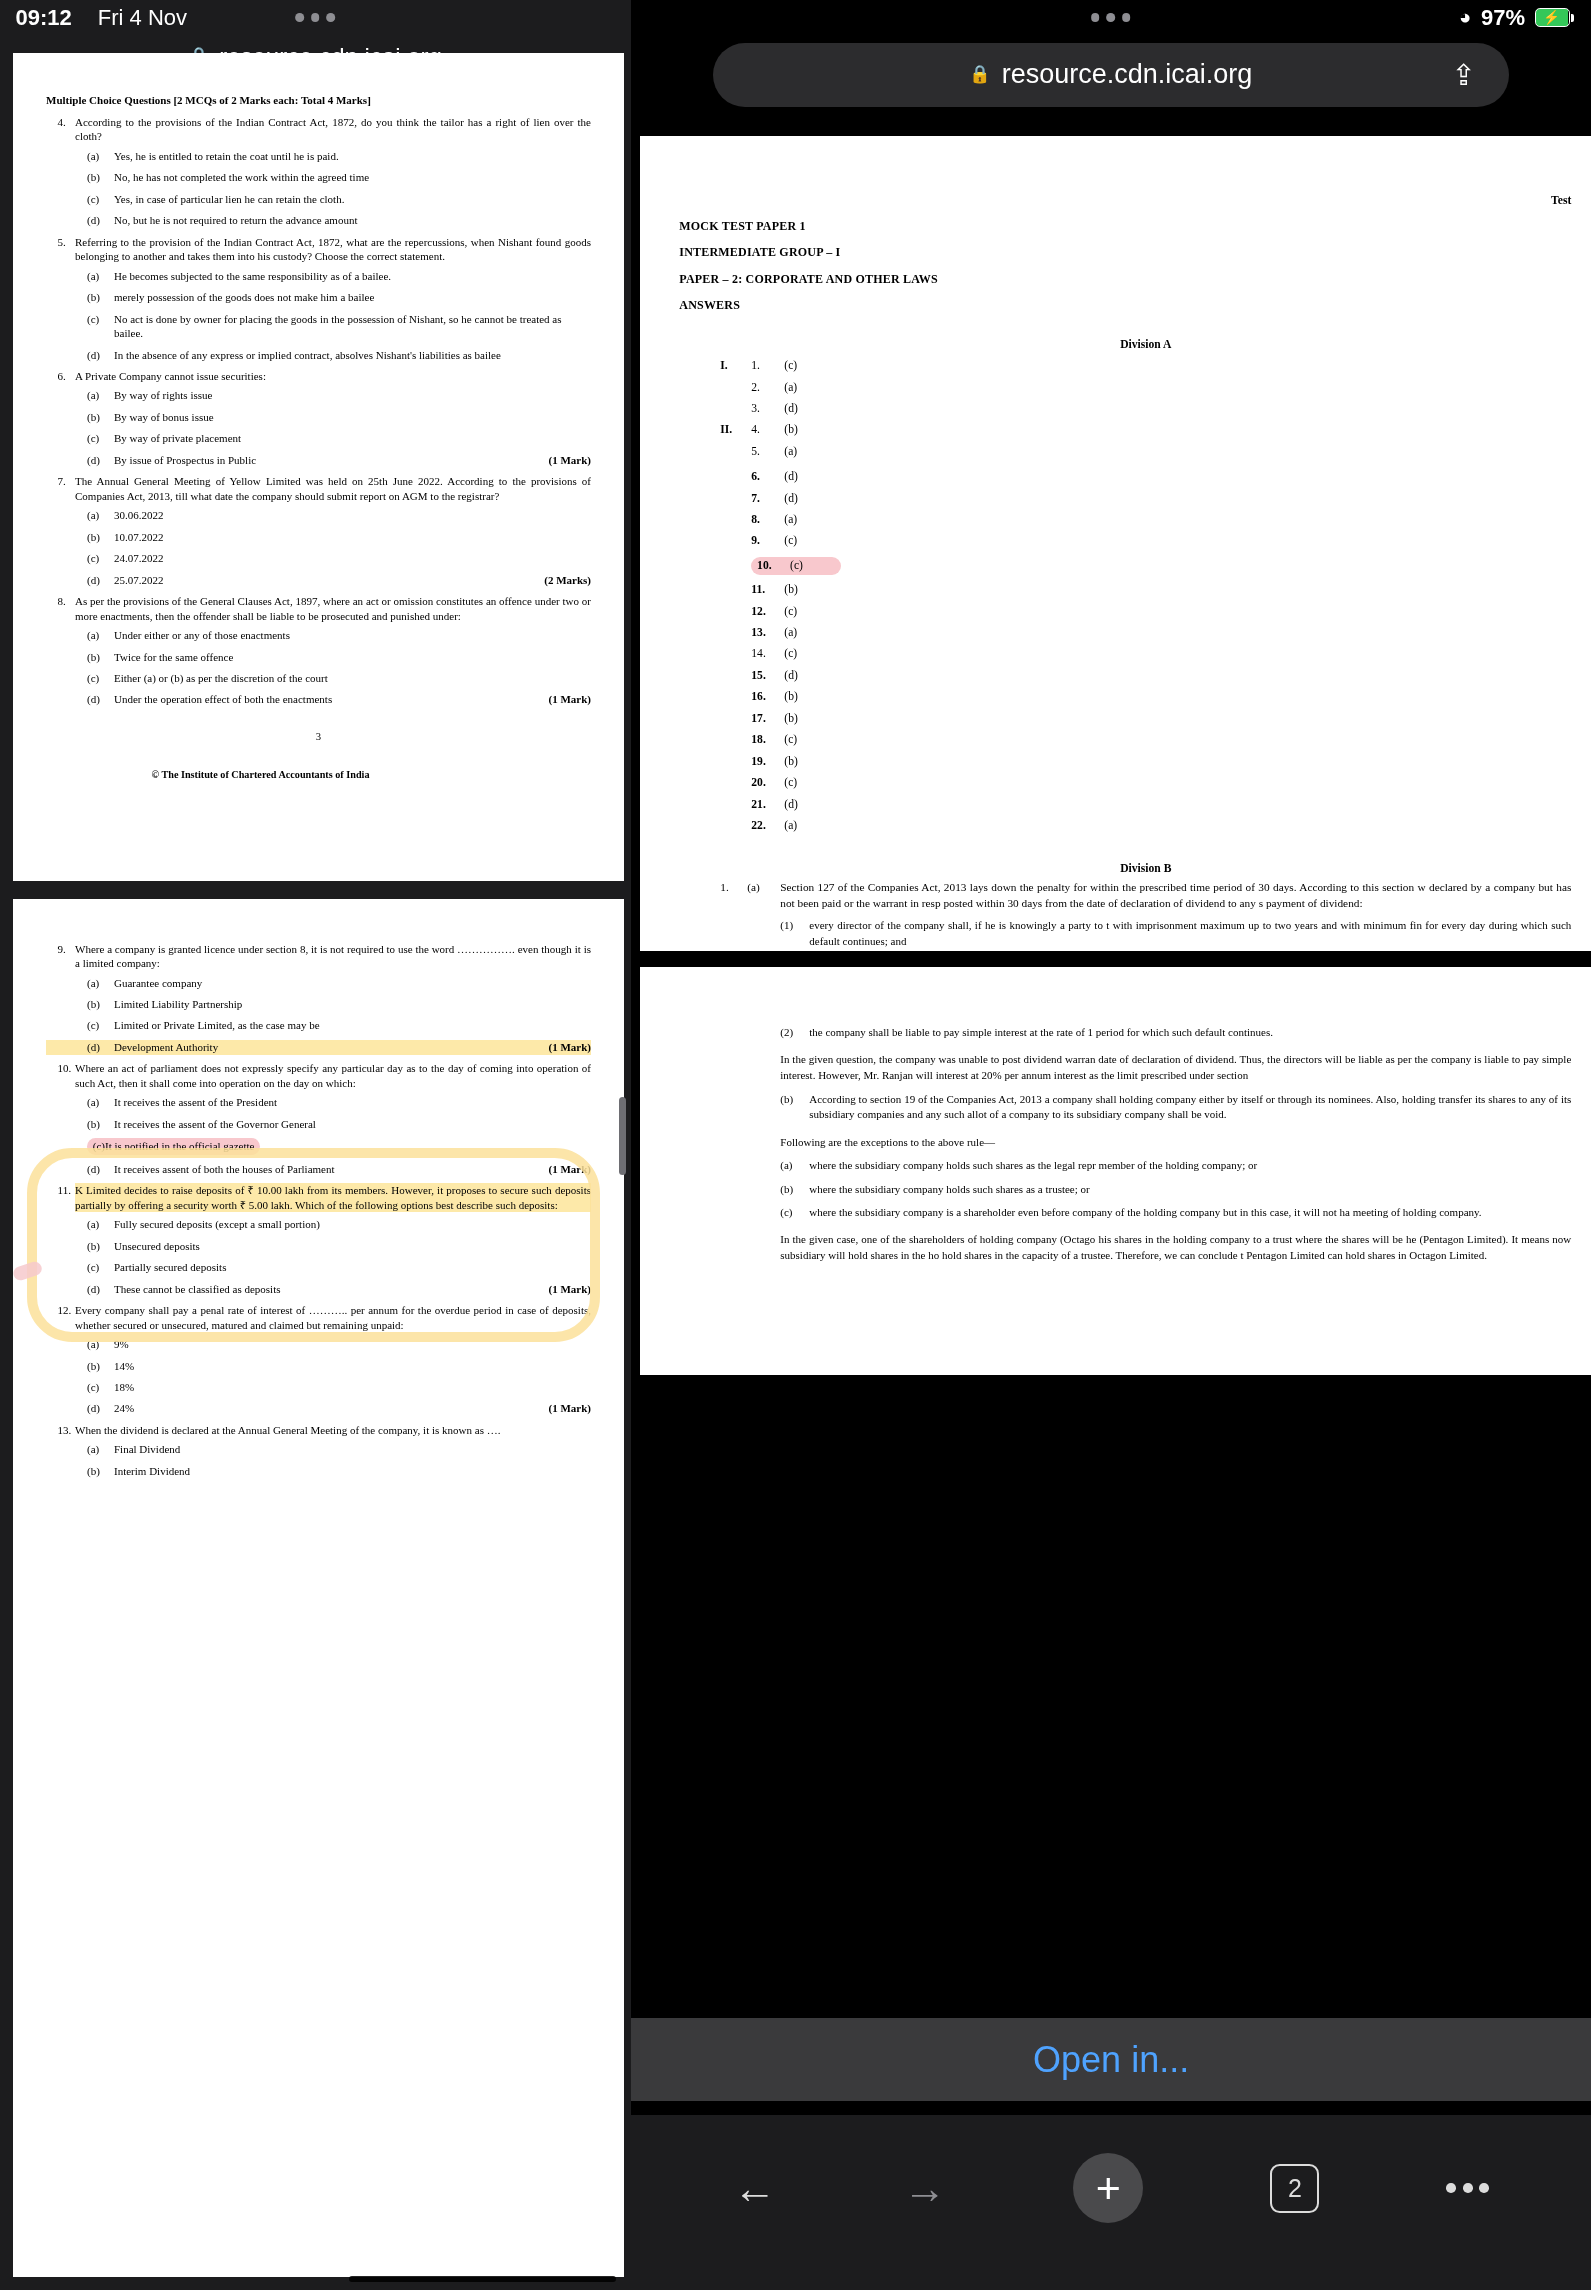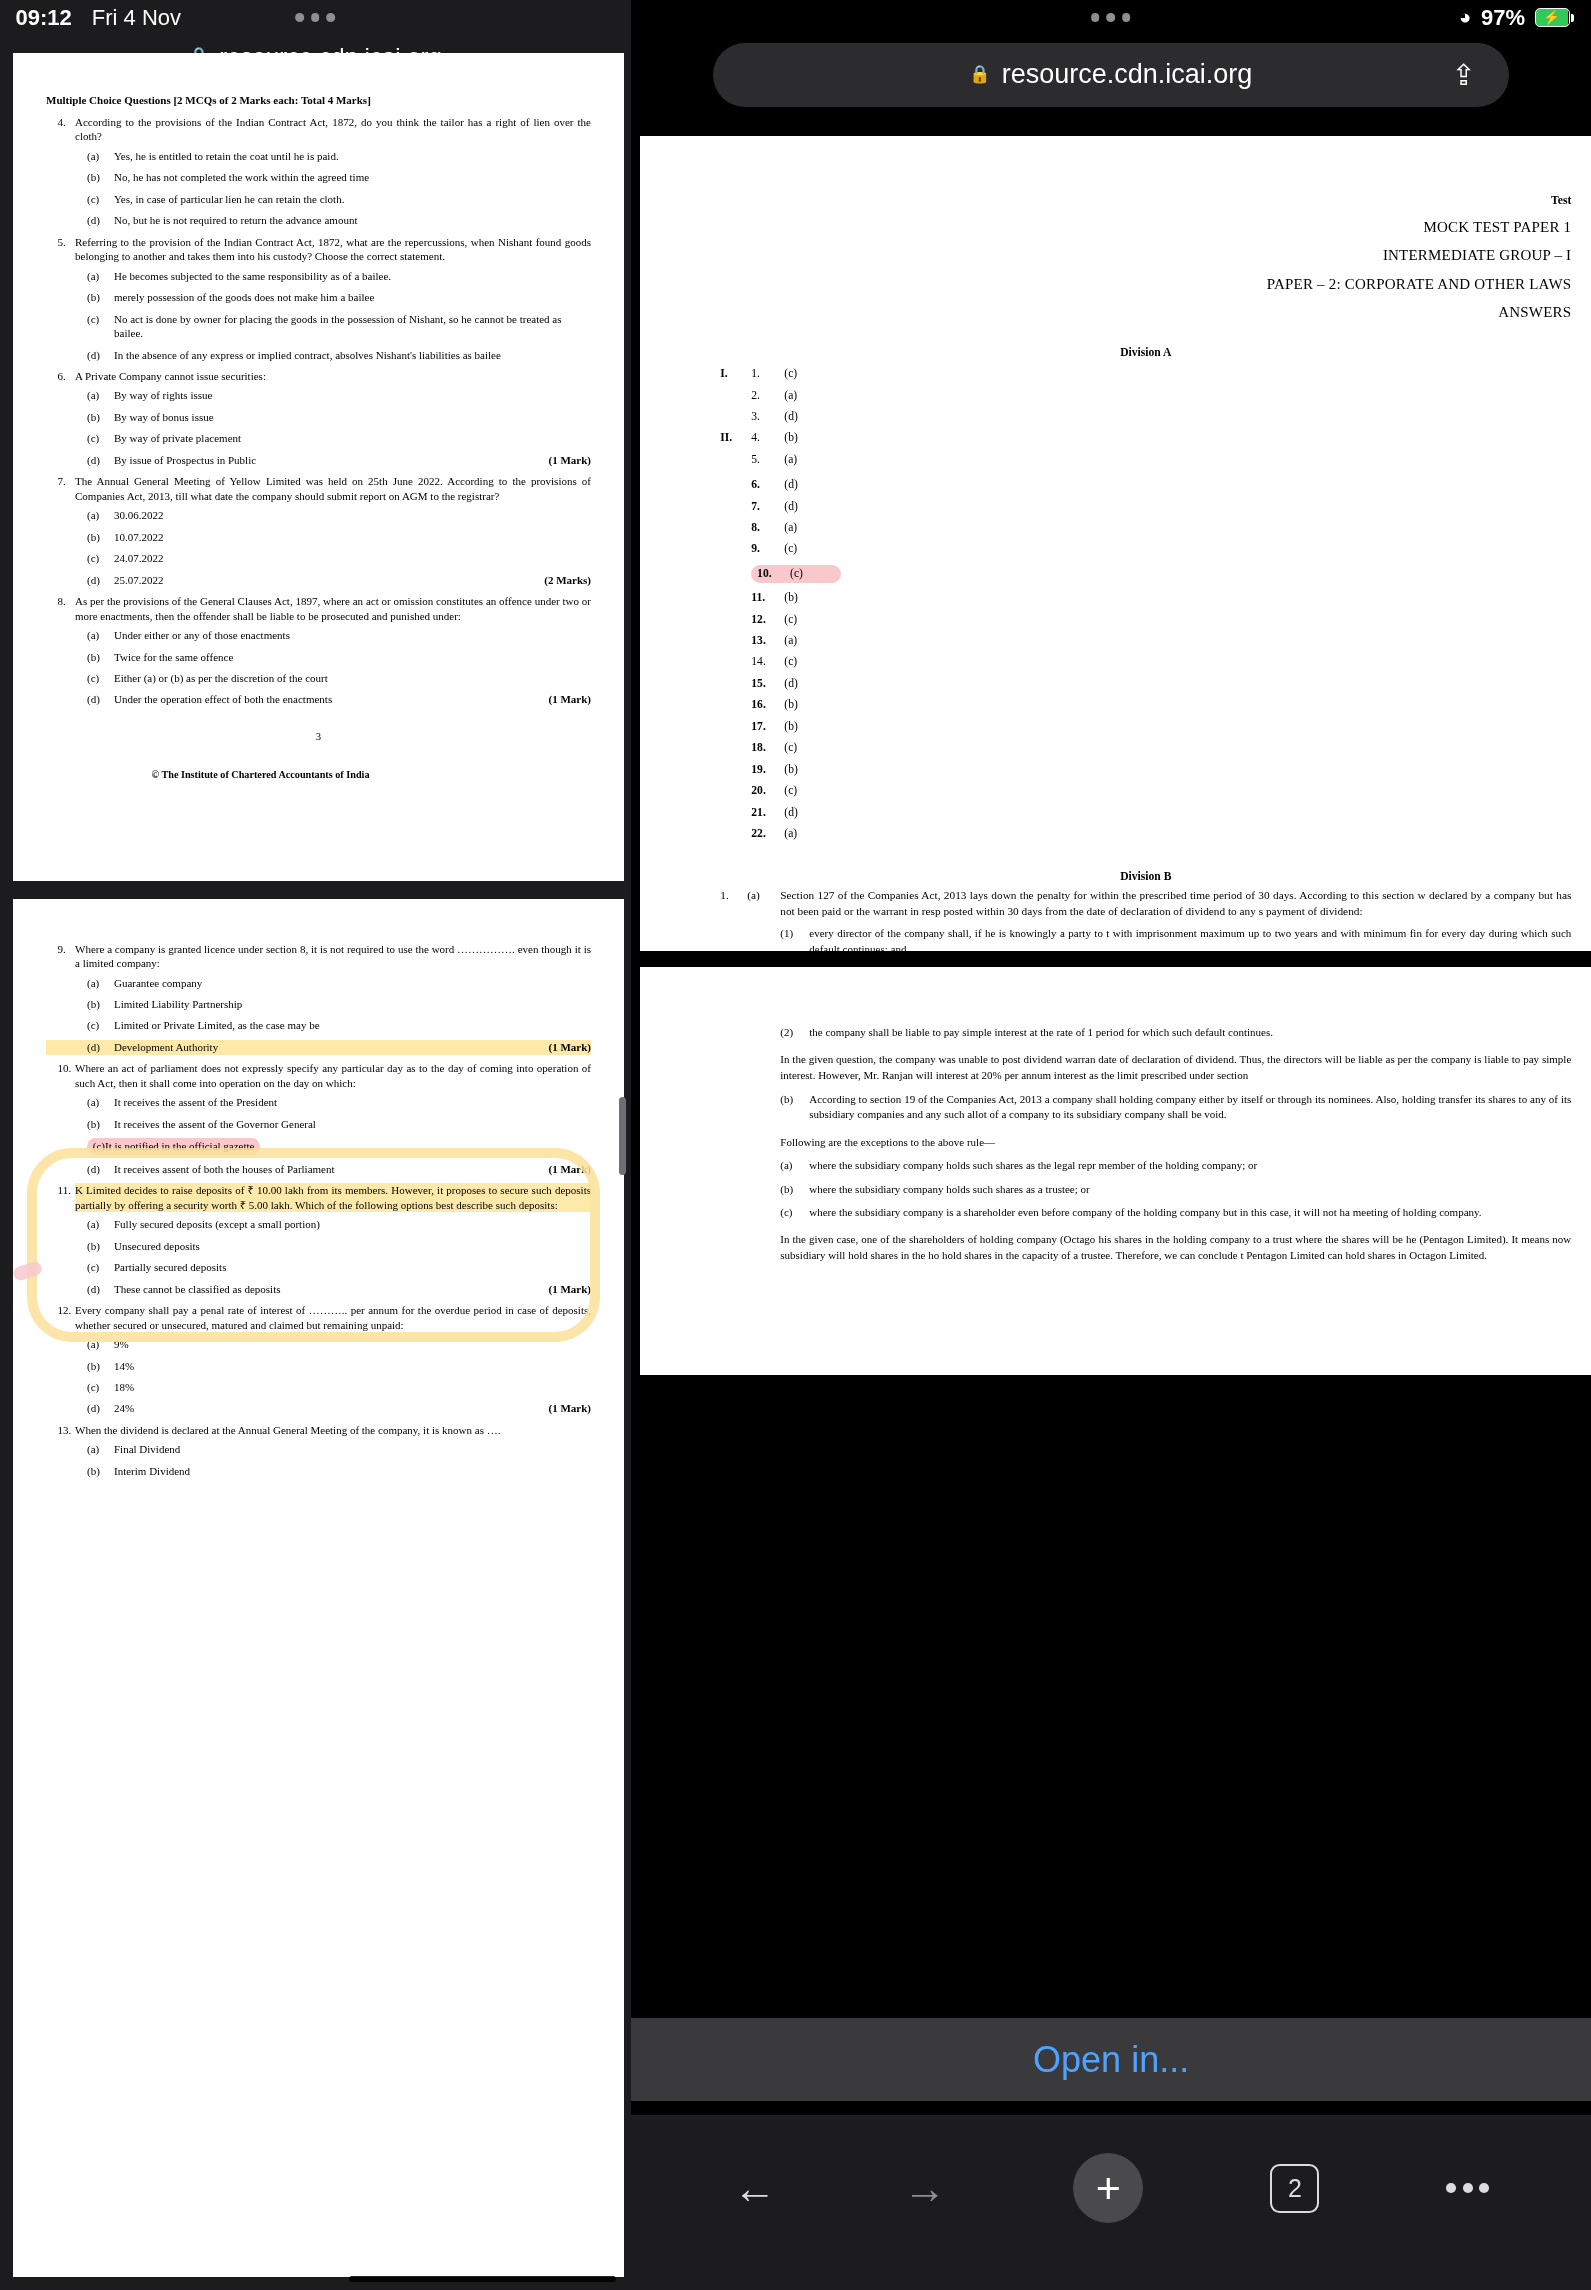--- a/index.html
+++ b/index.html
@@ -12,21 +12,21 @@
     position:relative;
   }
   .screen { position:absolute; top:0; left:0; width:1591px; height:2290px; display:flex; }
 
   
   .left-pane { width:631px; height:2290px; background:#1c1c1e; position:relative; }
   .left-status {
     height:35px; display:flex; align-items:center; padding:0 17.5px 0 15.5px;
     color:#fff; font-size:22px; font-weight:600; position:relative;
   }
-  .left-status .time { margin-right:20px; }
+  .left-status .time { margin-right:26px; }
   .left-status .date { font-weight:400; }
   .dots { position:absolute; left:50%; transform:translateX(-50%); display:flex; gap:6.8px; }
   .dots i { width:8.7px; height:8.7px; border-radius:50%; background:#8e8e93; display:block; }
 
   .left-urlbar {
     height:43px; display:flex; align-items:center; justify-content:center;
     color:#fff; font-size:24px; gap:8.7px;
   }
   .lock { font-size:17.5px; }
 
@@ -93,21 +93,21 @@
 
   .r-paper {
     position:absolute; left:9.7px; top:136px; width:970px; background:#fff; color:#000;
     font-family:"Liberation Serif", serif; padding:58px 39px 19.4px 39px;
   }
   .r-paper.rp1 { height:815px; }
   .r-gap { position:absolute; left:0; top:951px; width:961px; height:16.5px; background:#000; }
   .r-paper.rp2 { top:967px; height:408px; padding-top:58px; }
 
   .test-no { text-align:right; font-weight:bold; font-size:11.6px; padding-right:0; }
-  .ctr { text-align:right; font-weight:normal; font-size:15px; margin-top:11.6px; letter-spacing:0.2px; }
+  .ctr { text-align:left; font-weight:bold; font-size:12px; margin-top:11.6px; letter-spacing:0.2px; }
   .divh { font-weight:bold; font-size:11.6px; margin-top:25px; padding-left:41px;text-align:center; }
   .ansrow { display:flex; font-size:11.6px; line-height:1.1; padding-left:41px; margin-top:8.7px; }
   .ansrow .rn { width:31px; flex:none; font-weight:bold; }
   .ansrow .qn { width:33px; flex:none; }
   .ansrow .av { width:39px; flex:none; }
   .ans-hl { background:#f8c8cd; border-radius:13.6px; padding:2.9px 11.6px 2.9px 5.8px; display:inline-flex; }
   .ans-hl .qn { width:33px; }
 
   .dbrow { display:flex; font-size:11.3px; line-height:1.42; margin-top:3.9px; padding-left:41px; }
   .dbrow .l1 { width:27px; flex:none; }

